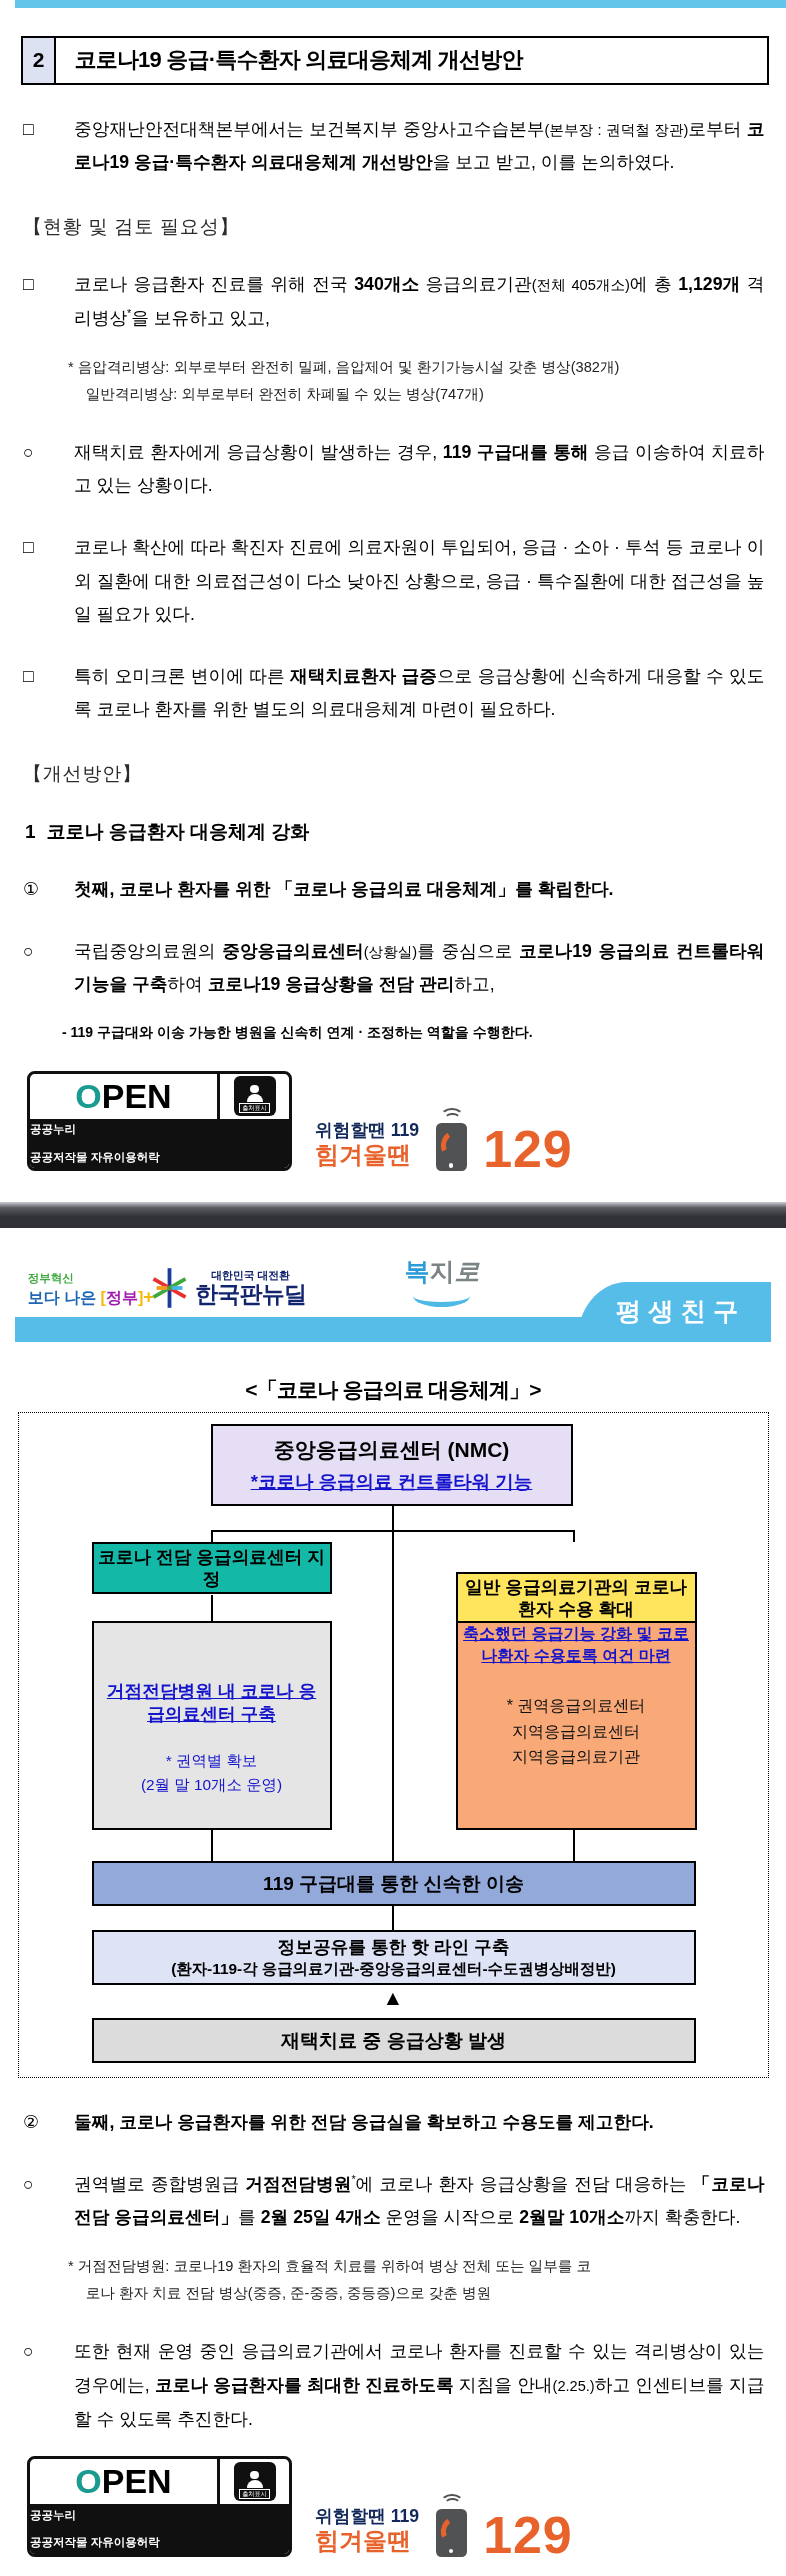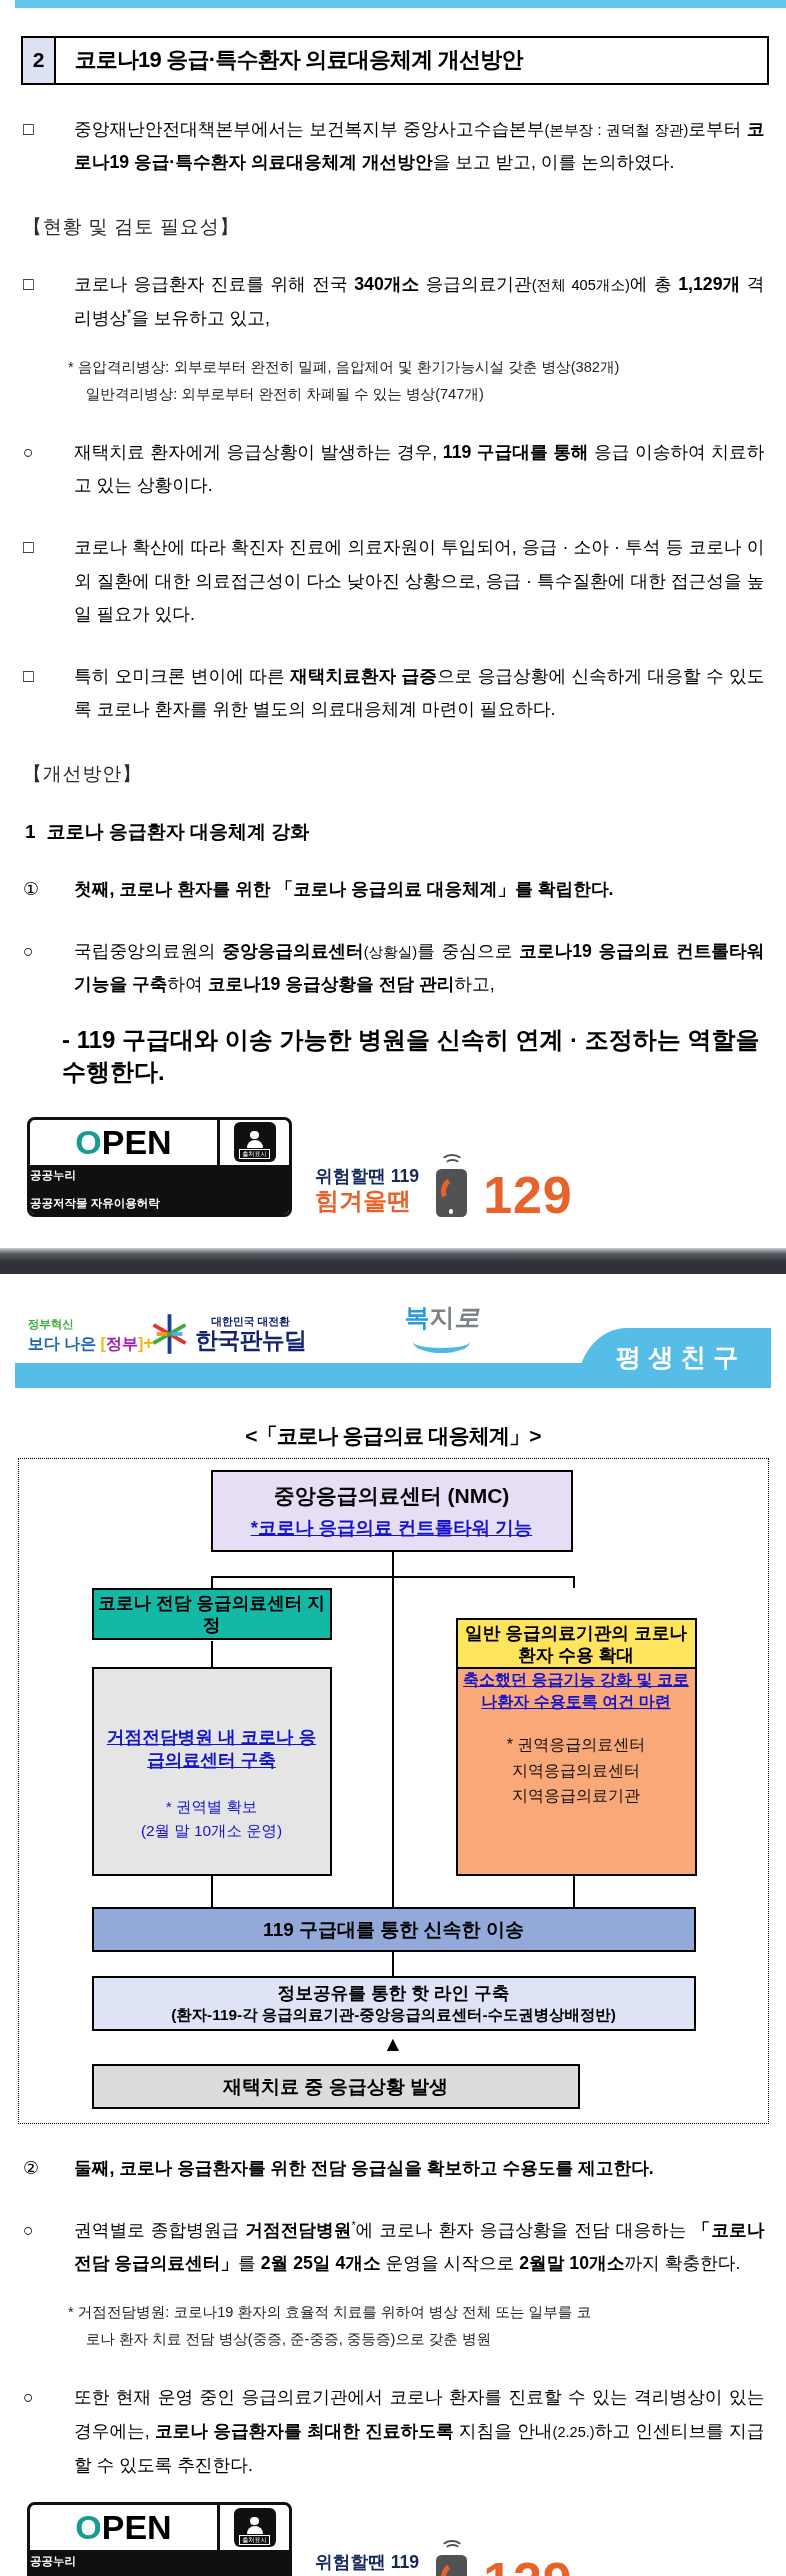--- a/index.html
+++ b/index.html
@@ -18,21 +18,21 @@
   .para{font-size:17.7px;line-height:1.9;text-align:justify;margin:28px 21.6px 0 23px;padding-left:51px;text-indent:-51px;}
   .para .bullet{display:inline-block;width:51px;text-indent:0;}
   .b{font-weight:bold;}
   .sm{font-size:14.6px;}
   .sup{font-size:10.8px;position:relative;top:-7px;}
   .sect-head{font-size:19px;color:#2b2b2b;margin:34px 21.6px 0 23px;letter-spacing:0.8px;}
   .fnote{font-size:14.6px;line-height:1.85;color:#222;margin:18.5px 31px 0 68px;}
   .fnote .cont{padding-left:17.7px;}
   .num-head{font-size:19px;font-weight:bold;margin:32px 21.6px 0 25px;}
   .num-head .n{margin-right:10.8px;}
-  .dash-line{font-size:24px;font-weight:bold;margin:21.6px 21.6px 0 62px;}
+  .dash-line{font-size:14px;font-weight:bold;margin:21.6px 21.6px 0 62px;}
 
   
   .footer{display:flex;align-items:flex-end;gap:23px;margin:29px 0 0 27px;}
   .open-badge{border:3.1px solid #101010;border-radius:7.7px;overflow:hidden;width:259px;background:#fff;}
   .ob-top{display:flex;height:45px;}
   .ob-open{flex:1;display:flex;align-items:center;justify-content:center;font-size:34px;font-weight:bold;}
   .ob-open .o{color:#1A9B8F;}
   .ob-right{width:69px;border-left:3.1px solid #101010;display:flex;align-items:center;justify-content:center;}
   .mark-box{width:42px;height:37px;background:#101010;border-radius:6.2px;display:flex;flex-direction:column;align-items:center;justify-content:flex-end;padding-bottom:2.3px;}
   .p-head{width:8.5px;height:8.5px;background:#fff;border-radius:50%;}
@@ -83,27 +83,27 @@
   .nmc{left:192px;top:10.8px;width:362px;height:82px;background:#E6DEF4;font-size:21px;gap:4.6px;}
   .blue-link{color:#1414CC;text-decoration:underline;font-weight:bold;}
   .nmc .blue-link{font-size:18.5px;}
   .lt{left:73px;top:129px;width:240px;height:52px;background:#14b8a6;font-size:17.7px;line-height:1.25;}
   .rt{left:437px;top:129px;width:241px;height:52px;background:#FFE45E;font-size:17.7px;line-height:1.25;margin-top:30px;}
   .lm{left:73px;top:208px;width:240px;height:209px;background:#e5e5e5;justify-content:center;padding-top:26px;}
   .lm .blue-link{font-size:17.7px;line-height:1.3;padding:0 4.6px;}
   .lm .note{color:#1414CC;font-size:15.4px;font-weight:normal;margin-top:23px;line-height:1.55;}
   .rm{left:437px;top:208px;width:241px;height:209px;background:#F9A878;justify-content:flex-start;}
   .rm .blue-link{font-size:16px;line-height:1.35;padding:0 3.1px;}
-  .rm .note{color:#111;font-size:16px;font-weight:normal;margin-top:20px;line-height:1.6;}
+  .rm .note{color:#111;font-size:16px;font-weight:normal;margin-top:27px;line-height:1.6;}
   .tr119{left:73px;top:448px;width:604px;height:45px;background:#93A9DA;font-size:19px;}
   .hot{left:73px;top:517px;width:604px;height:55px;background:#DEE3F5;}
   .hot .h1{font-size:17.7px;}
   .hot .h2{font-size:15.4px;}
   .up-arrow{position:absolute;left:0;right:0;top:574px;text-align:center;font-size:21px;line-height:1;}
-  .home{left:73px;top:605px;width:488px;height:45px;background:#DCDCDC;font-size:19px;}
+  .home{left:73px;top:605px;width:604px;height:45px;background:#DCDCDC;font-size:19px;}
   .cline{position:absolute;background:#000;}
 
   .spacer-bottom{height:14px;}
 </style>
 </head>
 <body>
 
 <div class="doc">
 
   <div class="topbar"></div>

